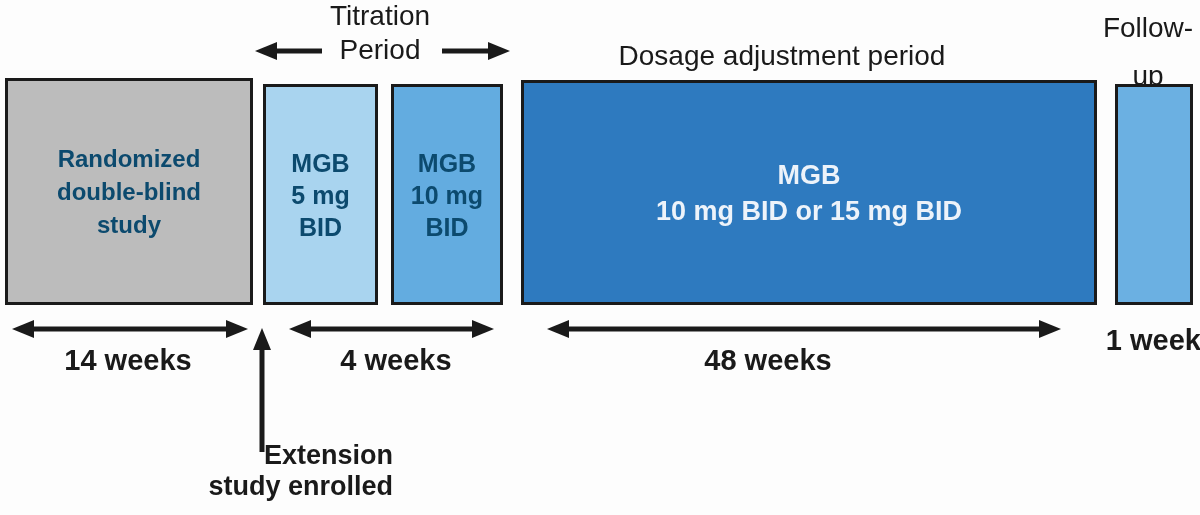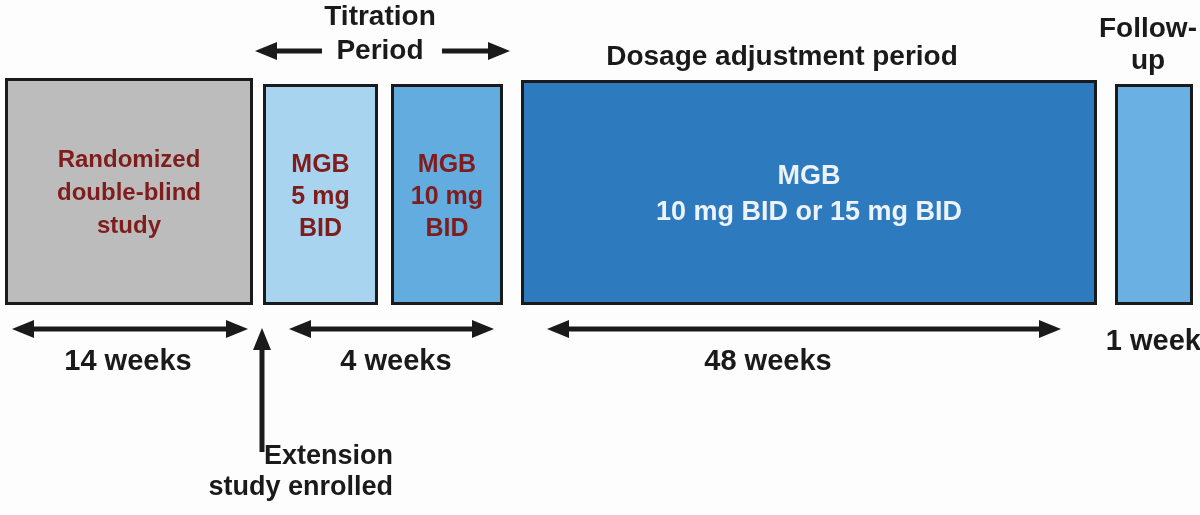--- a/index.html
+++ b/index.html
@@ -19,42 +19,42 @@
     box-sizing:border-box;
     border:3px solid #1a1a1a;
     display:flex;
     align-items:center;
     justify-content:center;
     text-align:center;
   }
   .box-label{
     white-space:pre-line;
     font-weight:bold;
-    color:#7f1d1d;
+    color:#0c4a6e;
     font-size:25px;
     line-height:32px;
   }
   .box-randomized{left:5px; top:78px; width:248px; height:227px; background:#bcbcbc;}
   .box-randomized .box-label{font-size:24px; line-height:33px;}
   .box-titration5{left:263px; top:84px; width:115px; height:221px; background:#a9d4ef;}
   .box-titration10{left:391px; top:84px; width:112px; height:221px; background:#63ace0;}
   .box-dosage{left:521px; top:80px; width:576px; height:225px; background:#2e7abf;}
   .box-dosage .box-label{color:#edf3fa; font-size:27px; line-height:36px;}
   .box-followup{left:1115px; top:84px; width:78px; height:221px; background:#6bb0e2;}
   .hdr{
     position:absolute;
-    font-weight:bold;
+    font-weight:normal;
     color:#1a1a1a;
     text-align:center;
     white-space:pre-line;
   }
   .hdr-titration1{left:280px; top:0px; width:200px; font-size:28px;}
   .hdr-titration2{left:280px; top:34px; width:200px; font-size:28px;}
   .hdr-dosage{left:572px; top:40px; width:420px; font-size:28px;}
-  .hdr-followup{left:1098px; top:12px; width:100px; font-size:28px; line-height:32px;}
+  .hdr-followup{left:1098px; top:4px; width:100px; font-size:28px; line-height:48px;}
   .duration{
     position:absolute;
     font-weight:bold;
     color:#1a1a1a;
     text-align:center;
     font-size:29px;
   }
   .dur-14{left:28px; top:344px; width:200px;}
   .dur-4{left:296px; top:344px; width:200px;}
   .dur-48{left:668px; top:344px; width:200px;}

